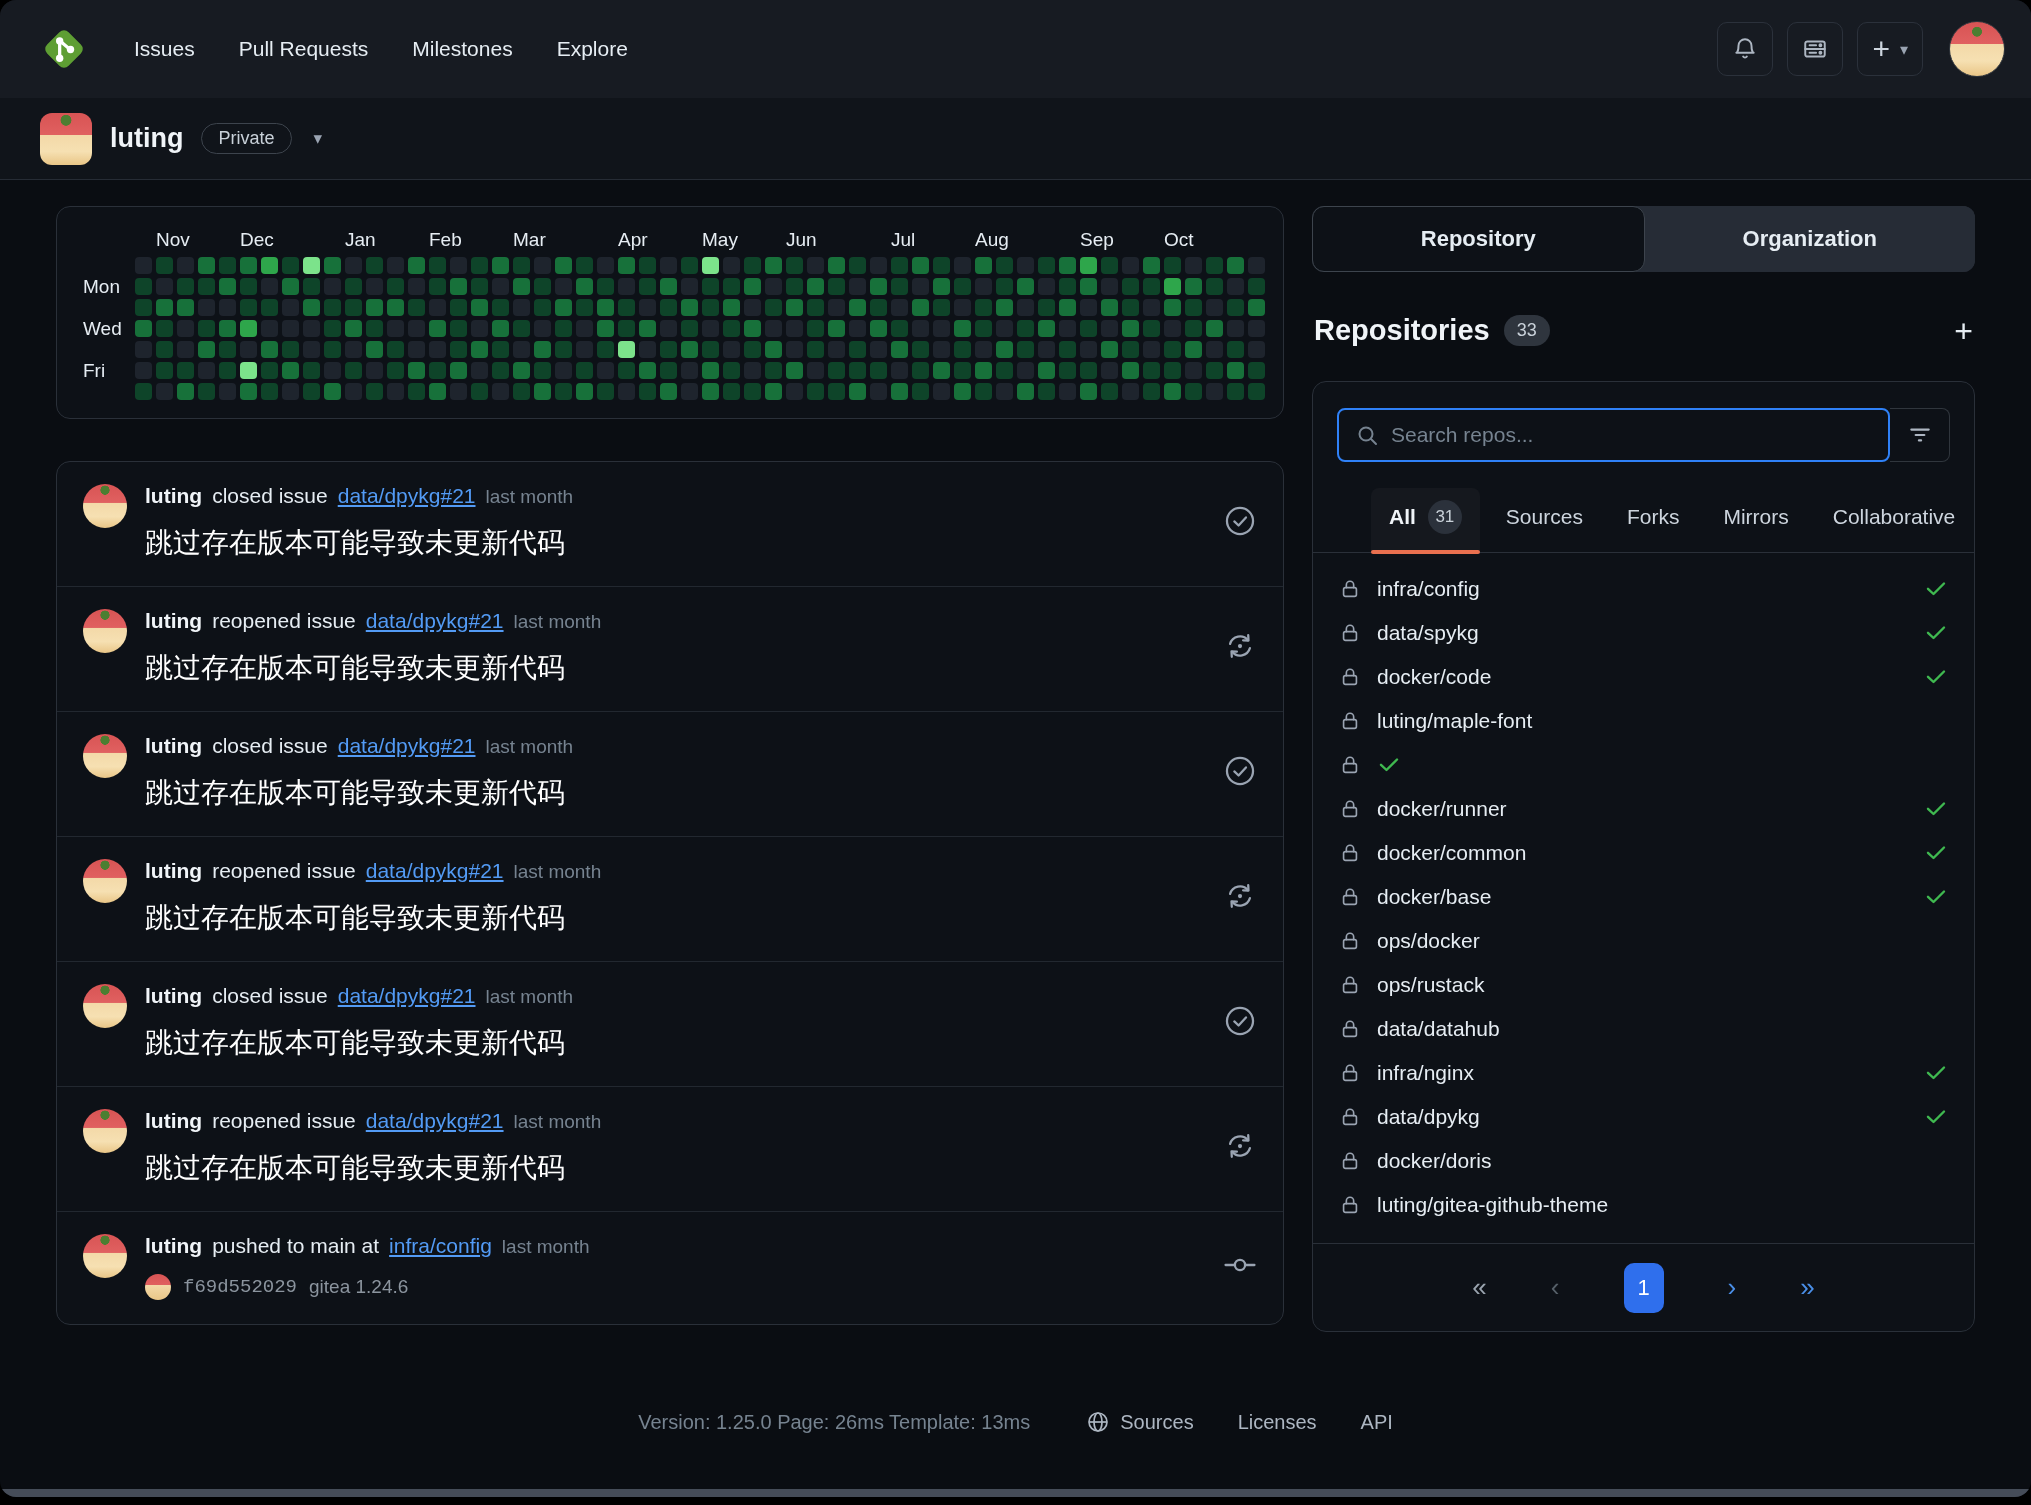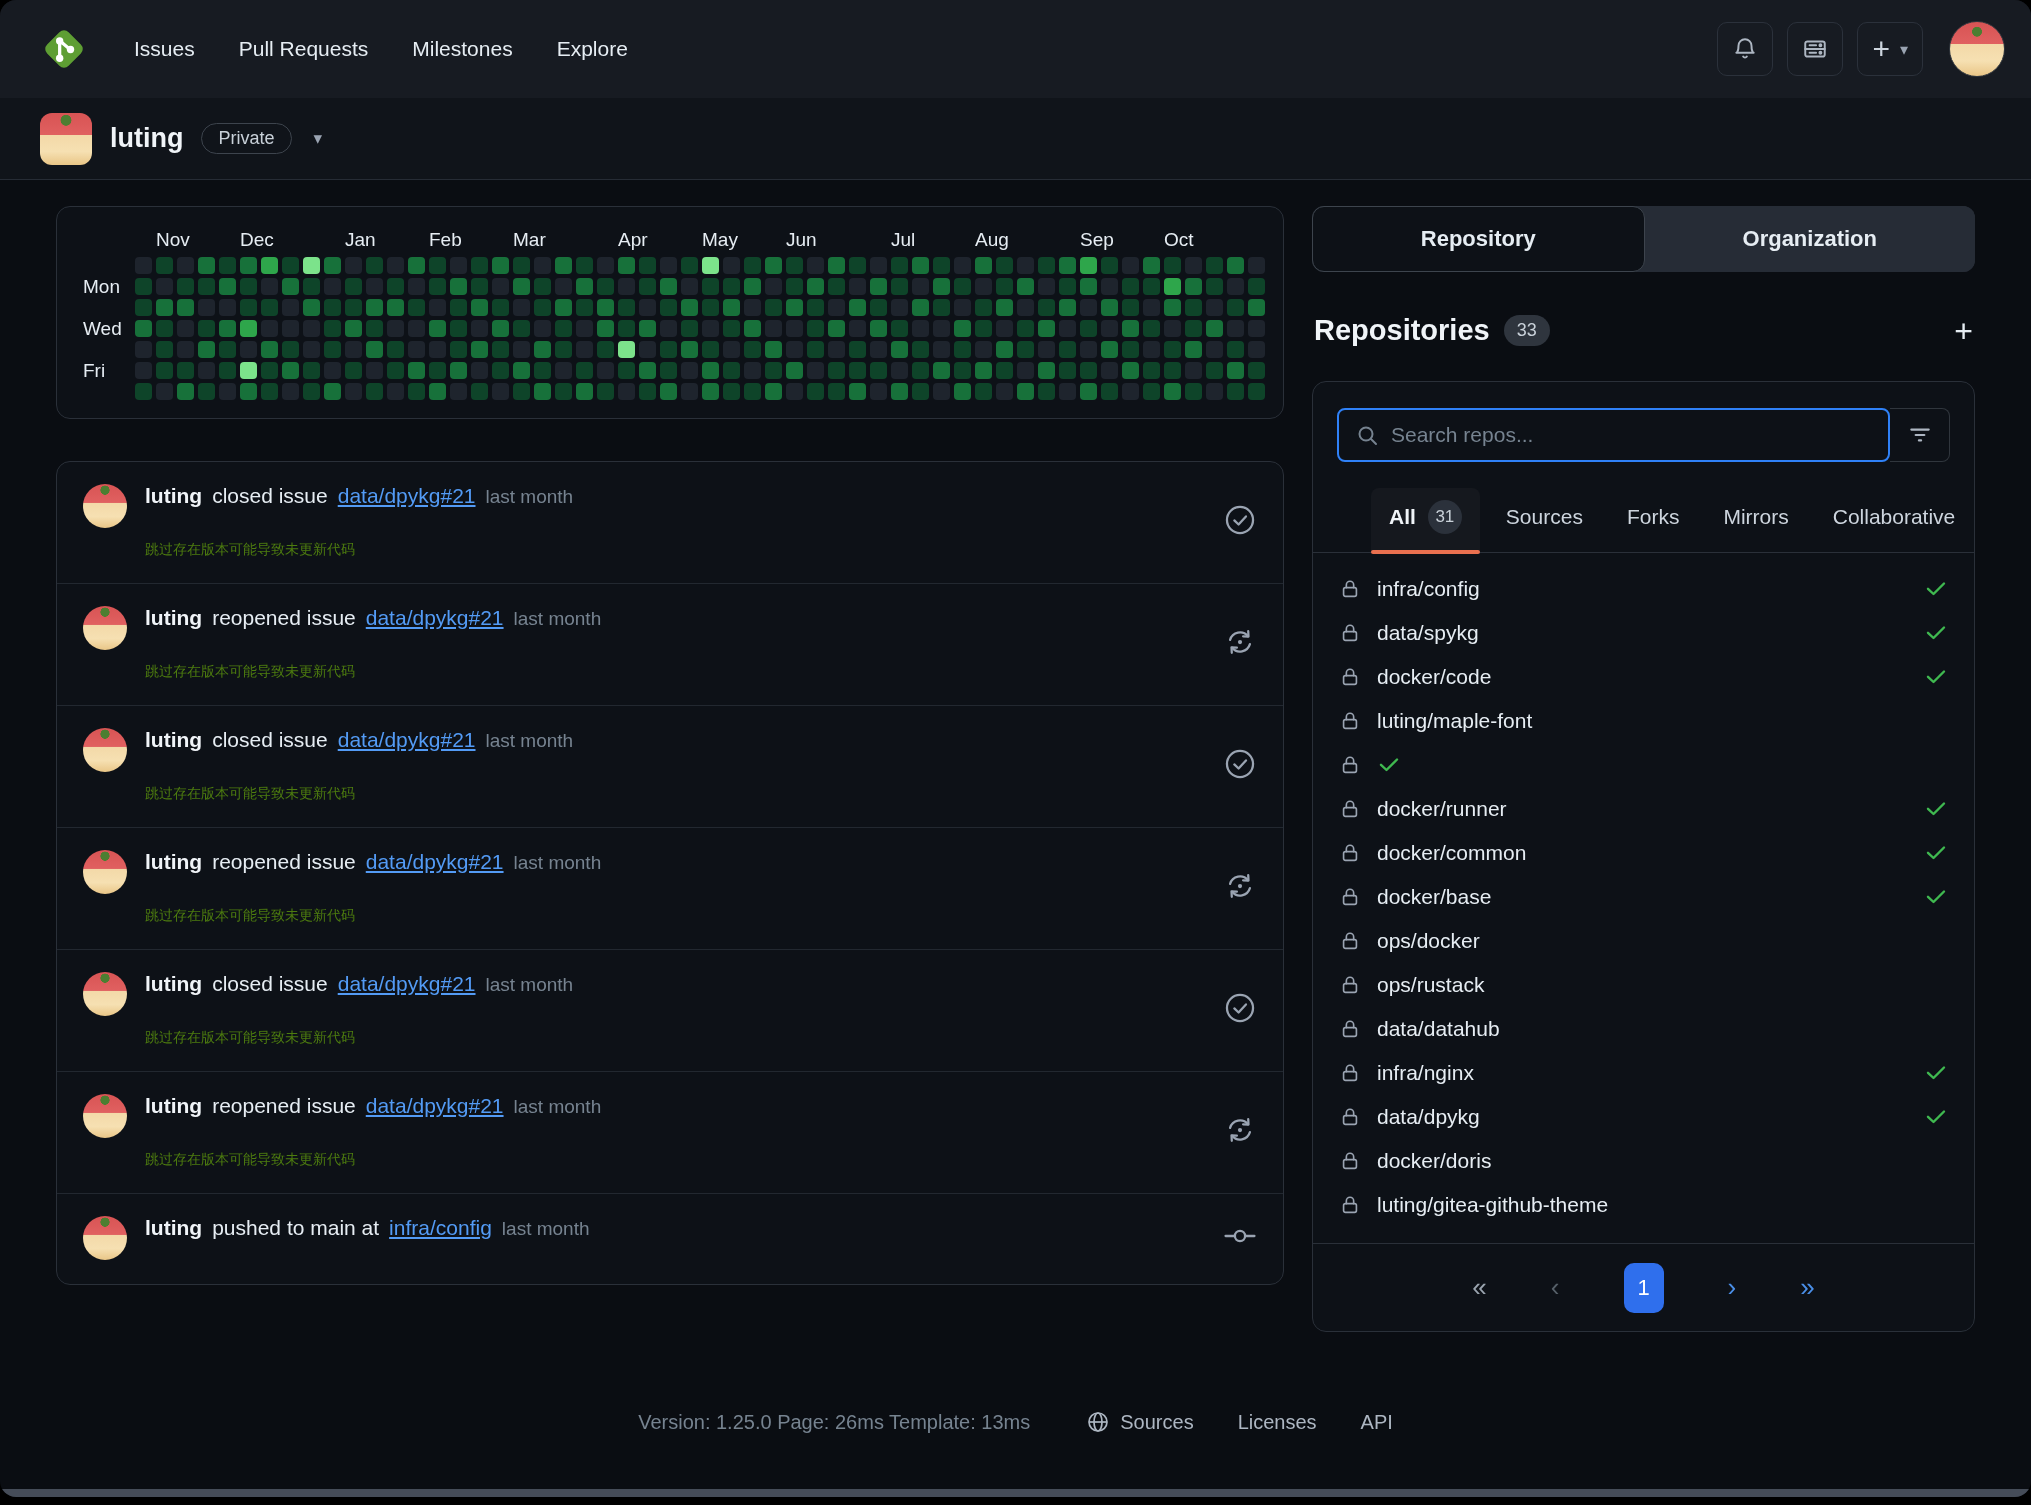--- a/index.html
+++ b/index.html
@@ -59,21 +59,21 @@
   .feed-item { display:flex; align-items:flex-start; padding:22px 26px 24px 26px; border-bottom:1px solid #222830; }
   .feed-item:last-child { border-bottom:none; }
   .feed-avatar { width:44px; height:44px; border-radius:50%; flex:none; margin-right:18px; background:
       radial-gradient(circle at 50% 14%, #4c7e31 0 10%, transparent 11%),
       linear-gradient(180deg,#d85454 0%, #e06060 42%, #f3d9a8 43%, #f6e0b2 74%, #e9c687 100%); }
   .feed-main { flex:1; min-width:0; }
   .feed-line1 { display:flex; align-items:baseline; gap:10px; color:#e6edf3; font-size:21px; }
   .feed-actor { font-weight:bold; color:#f0f4f8; }
   .feed-link { color:#539bf5; text-decoration:underline; cursor:pointer; }
   .feed-time { color:#768390; font-size:19px; }
-  .feed-title { margin-top:33px; color:#4d7c0f; font-size:14px; }
+  .feed-title { margin-top:16px; color:#ffffff; font-size:28px; }
   .feed-commit { margin-top:16px; display:flex; align-items:center; gap:12px; }
   .mini-avatar { width:26px; height:26px; border-radius:50%; background:
       linear-gradient(180deg,#d85454 0%, #e06060 42%, #f3d9a8 43%, #e9c687 100%); }
   .commit-hash { font-family:"Liberation Mono","DejaVu Sans Mono",monospace; color:#8b949e; font-size:19px; }
   .commit-msg { color:#8b949e; font-size:19px; }
   .feed-icon { flex:none; margin-left:20px; align-self:center; color:#9aa4b2; }
   .feed-icon svg { stroke:#9aa4b2; }
 
   
   .tab-switch { display:flex; border-radius:12px; overflow:visible; margin-bottom:42px; background:#262c36; height:66px; }
@@ -689,20 +689,25 @@
           </div>
           <div class="feed-item">
             <div class="feed-avatar"></div>
             <div class="feed-main">
               <div class="feed-line1">
                 <span class="feed-actor">luting</span>
                 <span>pushed to main at</span>
                 <span class="feed-link">infra/config</span>
                 <span class="feed-time">last month</span>
               </div>
+              <div class="feed-commit">
+                <span class="mini-avatar"></span>
+                <span class="commit-hash">f69d552029</span>
+                <span class="commit-msg">gitea 1.24.6</span>
+              </div>
             </div>
             <span class="feed-icon"><svg width="34" height="34" viewBox="0 0 24 24" fill="none" stroke-width="1.6" stroke-linecap="round" stroke-linejoin="round">
                 <circle cx="12" cy="12" r="3.6"></circle>
                 <line x1="1.8" y1="12" x2="8.4" y2="12"></line>
                 <line x1="15.6" y1="12" x2="22.2" y2="12"></line>
               </svg></span>
           </div>
         </div>
     </div>
 

